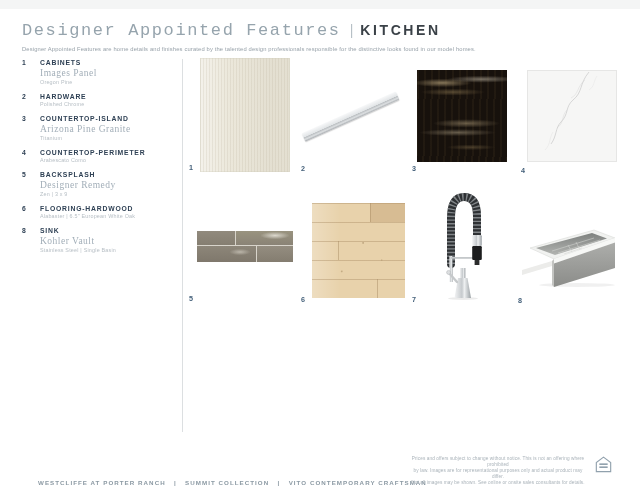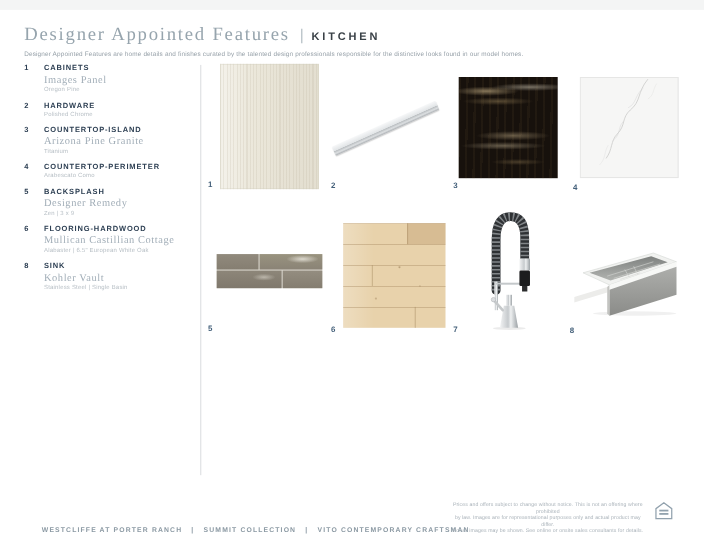--- a/index.html
+++ b/index.html
@@ -8,26 +8,26 @@
   .page {
     position:relative; width:640px; height:494px; background:#ffffff;
     overflow:hidden; margin:0 auto;
   }
   .top-band { position:absolute; left:0; top:0; width:640px; height:9px; background:#f4f5f5; }
 
   
   .header { position:absolute; left:22px; top:21px; }
   .title-row { display:flex; align-items:baseline; }
   .main-title {
-    font-family:Liberation Serif, serif; font-weight:400;
+    font-family:Liberation Mono, monospace; font-weight:400;
     font-size:17px; letter-spacing:1.6px; color:#96a4ad;
   }
   .title-divider { color:#b7c0c6; font-size:14px; margin:0 7px 0 9px; font-weight:300; }
   .section-title {
-    font-size:10px; font-weight:bold; letter-spacing:2.6px; color:#3a4147;
+    font-size:14px; font-weight:bold; letter-spacing:2.6px; color:#3a4147;
   }
   .subtitle {
     margin-top:6px; font-size:5.8px; color:#97a1a9; letter-spacing:0.15px;
   }
 
   
   .features { position:absolute; left:22px; top:59px; width:158px; }
   .feat { margin-bottom:8px; }
   .feat-head { display:flex; }
   .feat-num {
@@ -202,21 +202,20 @@
         <span class="feat-cat">BACKSPLASH</span>
       </div>
       <div class="feat-product">Designer Remedy</div>
       <div class="feat-detail">Zen | 3 x 9</div>
     </div>
     <div class="feat">
       <div class="feat-head">
         <span class="feat-num">6</span>
         <span class="feat-cat">FLOORING-HARDWOOD</span>
       </div>
-      <div class="feat-product">Mullican Castillian Cottage</div>
       <div class="feat-detail">Alabaster | 6.5" European White Oak</div>
     </div>
     <div class="feat">
       <div class="feat-head">
         <span class="feat-num">8</span>
         <span class="feat-cat">SINK</span>
       </div>
       <div class="feat-product">Kohler Vault</div>
       <div class="feat-detail">Stainless Steel | Single Basin</div>
     </div>

